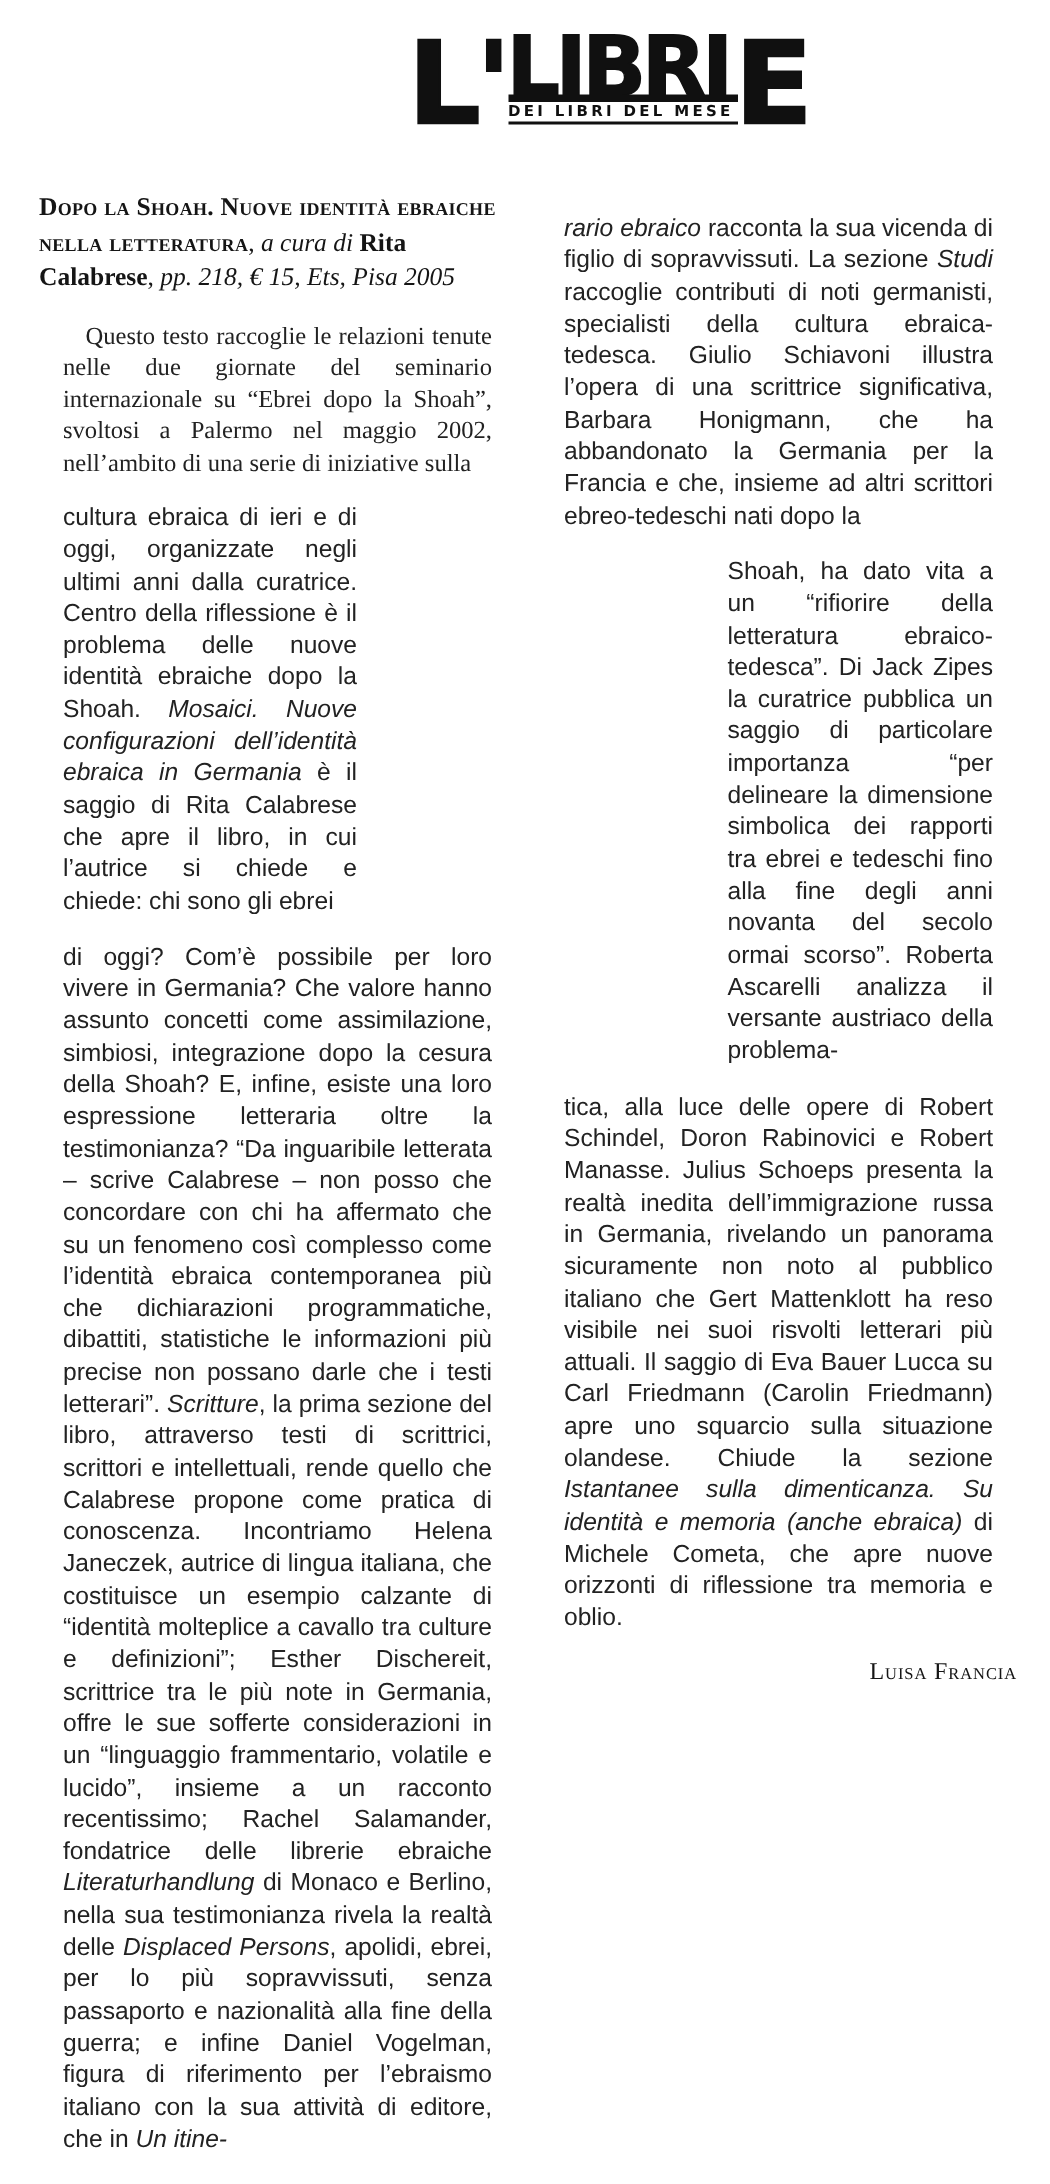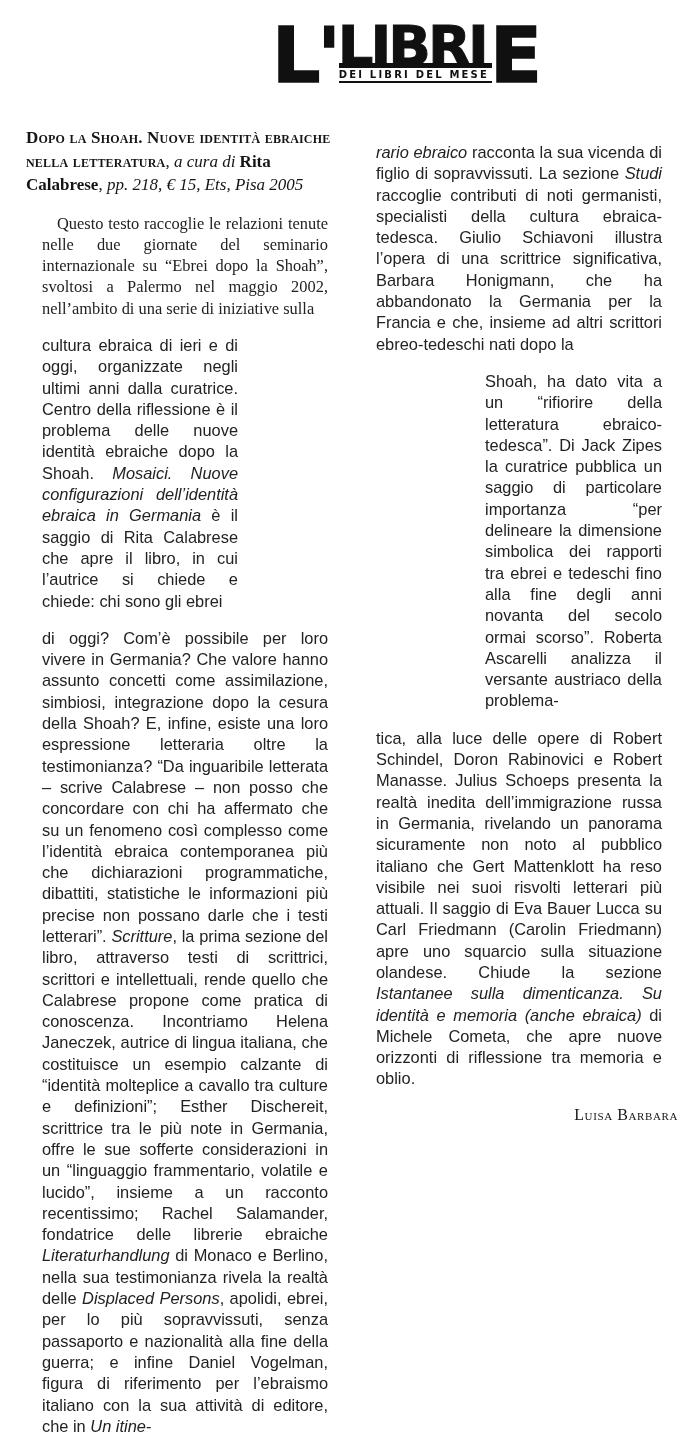--- a/index.html
+++ b/index.html
@@ -87,16 +87,16 @@
     <p class="citation"><span class="seg-smallcaps">Dopo la Shoah. Nuove identità ebraiche nella letteratura</span><span class="seg-plain">, </span><span class="seg-italic">a cura di </span><span class="seg-bold">Rita Calabrese</span><span class="seg-plain">, </span><span class="seg-italic">pp. 218, € 15, Ets, Pisa 2005</span></p>
     <p class="col-block indent-first"><span class="seg-plain">Questo testo raccoglie le relazioni tenute nelle due giornate del seminario internazionale su “Ebrei dopo la Shoah”, svoltosi a Palermo nel maggio 2002, nell’ambito di una serie di iniziative sulla</span></p>
     <p class="col-block narrow-left"><span class="seg-plain">cultura ebraica di ieri e di oggi, organizzate negli ultimi anni dalla curatrice. Centro della riflessione è il problema delle nuove identità ebraiche dopo la Shoah. </span><span class="seg-italic">Mosaici. Nuove configurazioni dell’identità ebraica in Germania</span><span class="seg-plain"> è il saggio di Rita Calabrese che apre il libro, in cui l’autrice si chiede e chiede: chi sono gli ebrei</span></p>
     <p class="col-block"><span class="seg-plain">di oggi? Com’è possibile per loro vivere in Germania? Che valore hanno assunto concetti come assimilazione, simbiosi, integrazione dopo la cesura della Shoah? E, infine, esiste una loro espressione letteraria oltre la testimonianza? “Da inguaribile letterata – scrive Calabrese – non posso che concordare con chi ha affermato che su un fenomeno così complesso come l’identità ebraica contemporanea più che dichiarazioni programmatiche, dibattiti, statistiche le informazioni più precise non possano darle che i testi letterari”. </span><span class="seg-italic">Scritture</span><span class="seg-plain">, la prima sezione del libro, attraverso testi di scrittrici, scrittori e intellettuali, rende quello che Calabrese propone come pratica di conoscenza. Incontriamo Helena Janeczek, autrice di lingua italiana, che costituisce un esempio calzante di “identità molteplice a cavallo tra culture e definizioni”; Esther Dischereit, scrittrice tra le più note in Germania, offre le sue sofferte considerazioni in un “linguaggio frammentario, volatile e lucido”, insieme a un racconto recentissimo; Rachel Salamander, fondatrice delle librerie ebraiche </span><span class="seg-italic">Literaturhandlung</span><span class="seg-plain"> di Monaco e Berlino, nella sua testimonianza rivela la realtà delle </span><span class="seg-italic">Displaced Persons</span><span class="seg-plain">, apolidi, ebrei, per lo più sopravvissuti, senza passaporto e nazionalità alla fine della guerra; e infine Daniel Vogelman, figura di riferimento per l’ebraismo italiano con la sua attività di editore, che in </span><span class="seg-italic">Un itine-</span></p>
   </div>
 
   <div class="column">
     <p class="col-block"><span class="seg-italic">rario ebraico</span><span class="seg-plain"> racconta la sua vicenda di figlio di sopravvissuti. La sezione </span><span class="seg-italic">Studi</span><span class="seg-plain"> raccoglie contributi di noti germanisti, specialisti della cultura ebraica-tedesca. Giulio Schiavoni illustra l’opera di una scrittrice significativa, Barbara Honigmann, che ha abbandonato la Germania per la Francia e che, insieme ad altri scrittori ebreo-tedeschi nati dopo la</span></p>
     <p class="col-block narrow-right"><span class="seg-plain">Shoah, ha dato vita a un “rifiorire della letteratura ebraico-tedesca”. Di Jack Zipes la curatrice pubblica un saggio di particolare importanza “per delineare la dimensione simbolica dei rapporti tra ebrei e tedeschi fino alla fine degli anni novanta del secolo ormai scorso”. Roberta Ascarelli analizza il versante austriaco della problema-</span></p>
     <p class="col-block"><span class="seg-plain">tica, alla luce delle opere di Robert Schindel, Doron Rabinovici e Robert Manasse. Julius Schoeps presenta la realtà inedita dell’immigrazione russa in Germania, rivelando un panorama sicuramente non noto al pubblico italiano che Gert Mattenklott ha reso visibile nei suoi risvolti letterari più attuali. Il saggio di Eva Bauer Lucca su Carl Friedmann (Carolin Friedmann) apre uno squarcio sulla situazione olandese. Chiude la sezione </span><span class="seg-italic">Istantanee sulla dimenticanza. Su identità e memoria (anche ebraica)</span><span class="seg-plain"> di Michele Cometa, che apre nuove orizzonti di riflessione tra memoria e oblio.</span></p>
-    <div class="signature">Luisa Barbara</div>
+    <div class="signature">Luisa Francia</div>
   </div>
 
 </div>
 
 </body></html>

